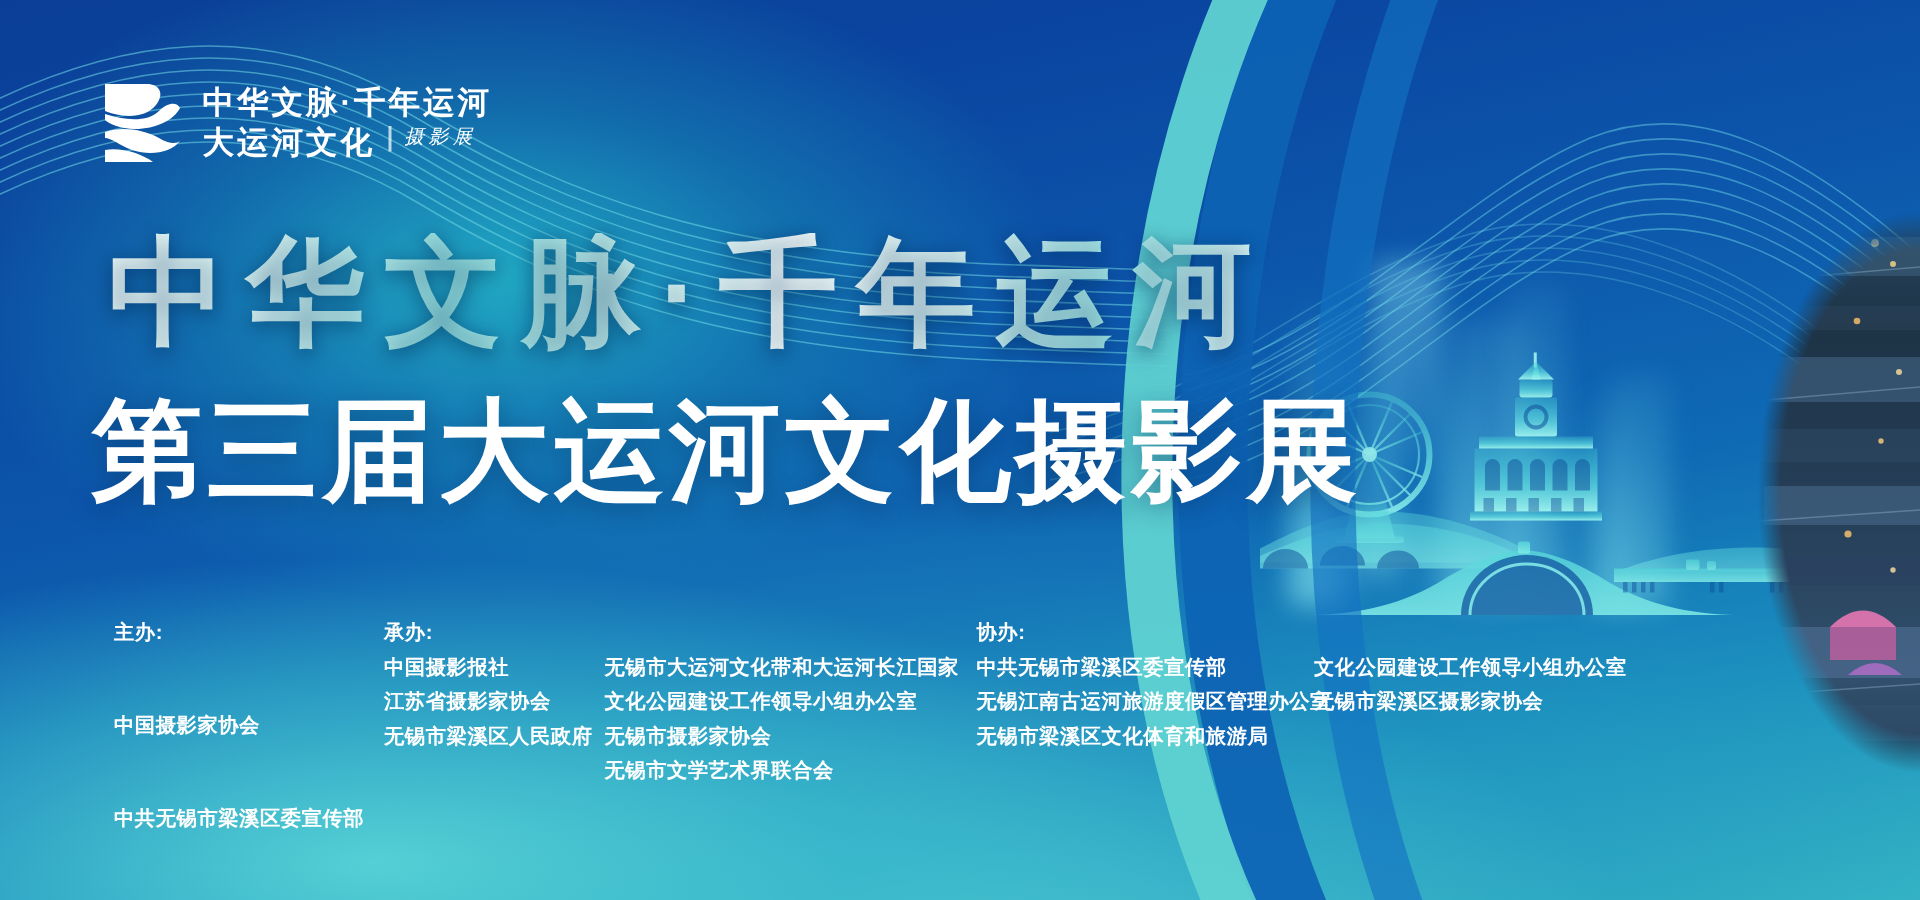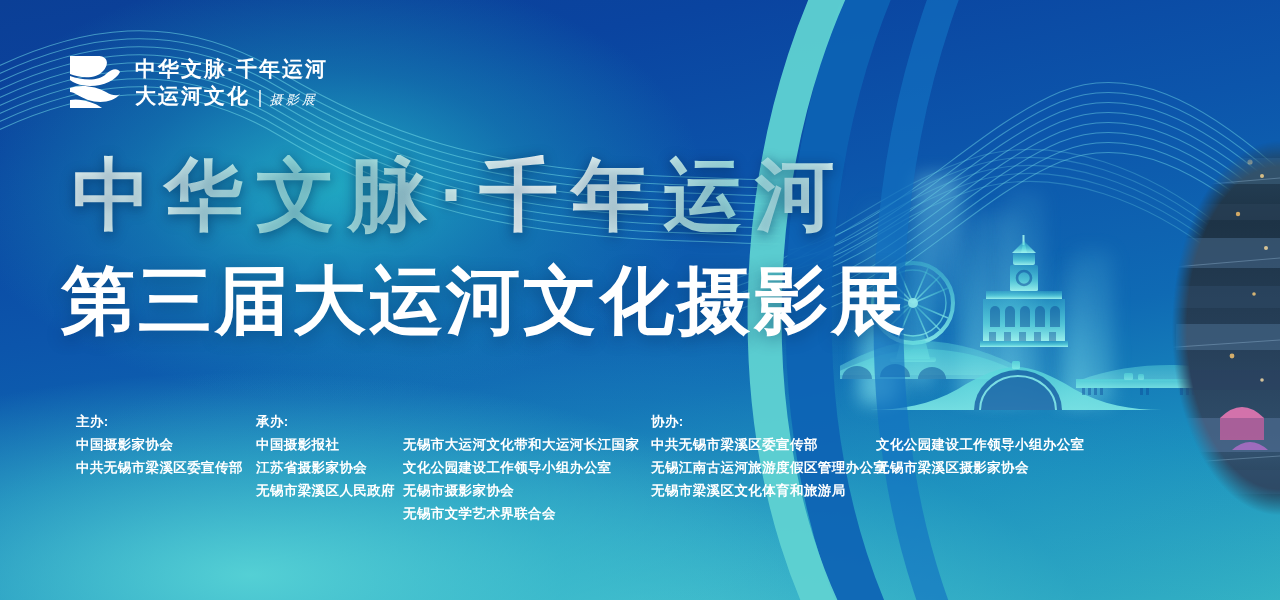--- a/index.html
+++ b/index.html
@@ -37,21 +37,21 @@
     overflow:hidden; pointer-events:none;
     -webkit-mask-image: radial-gradient(ellipse 150px 260px at 118px 210px, #000 62%, rgba(0,0,0,0) 72%);
             mask-image: radial-gradient(ellipse 150px 260px at 118px 210px, #000 62%, rgba(0,0,0,0) 72%);
   }
 
   
   #logo { position:absolute; left:66px; top:52px; display:flex; align-items:center; gap:13px; }
   #logo-mark { width:56px; height:60px; }
   #logo-text { display:flex; flex-direction:column; gap:4px; }
   #logo-line1 { color:#ffffff; font-size:21px; font-weight:bold; letter-spacing:2.0px; line-height:1.1; white-space:nowrap; }
-  #logo-line2 { display:flex; align-items:flex-end; gap:9px; }
+  #logo-line2 { display:flex; align-items:flex-start; gap:9px; }
   #logo-main { color:#ffffff; font-size:21px; font-weight:bold; letter-spacing:2.0px; line-height:1.1; white-space:nowrap; }
   #logo-div { width:1.5px; height:17px; background:rgba(255,255,255,.72); }
   #logo-sub { color:#ffffff; font-size:13px; letter-spacing:3.2px; line-height:1.1; white-space:nowrap;font-style:italic; }
 
   
   #title-main {
     position:absolute; left:72px; top:155px;
     font-size:79px; font-weight:bold; letter-spacing:13px; line-height:1.02; white-space:nowrap;
     background:linear-gradient(100deg,#e9f7f5 0%,#cfeeee 14%,#8fdddc 30%,#bde9e7 44%,#f2fbfa 58%,#d3eeee 72%,#9ae0e0 86%,#e6f7f6 100%);
     -webkit-background-clip:text; background-clip:text; color:transparent;
@@ -63,21 +63,21 @@
     font-size:74px; font-weight:bold; letter-spacing:3px; line-height:1.05; white-space:nowrap;
     color:#ffffff; text-shadow:0 4px 16px rgba(3,40,85,.42);
   }
 
   
   #credits { position:absolute; left:76px; top:410px; right:150px; display:flex; align-items:flex-start; }
   .cred-col { display:flex; flex-direction:column; }
   .cred-head { color:#ffffff; font-size:13.5px; font-weight:bold; line-height:23px; letter-spacing:.4px; white-space:nowrap; }
   .cred-item { color:#ffffff; font-size:13.5px; font-weight:bold; line-height:23px; letter-spacing:.4px; white-space:nowrap; }
   .spacer-head { height:23px; }
-  #col-0 { width:180px; }
+  #col-0 { width:180px;gap:39px; }
   #col-1 { width:147px; }
   #col-2 { width:248px; }
   #col-3 { width:225px; }
   #col-4 { width:230px; }
 </style>
 </head>
 <body>
 
 <div id="poster">
 

